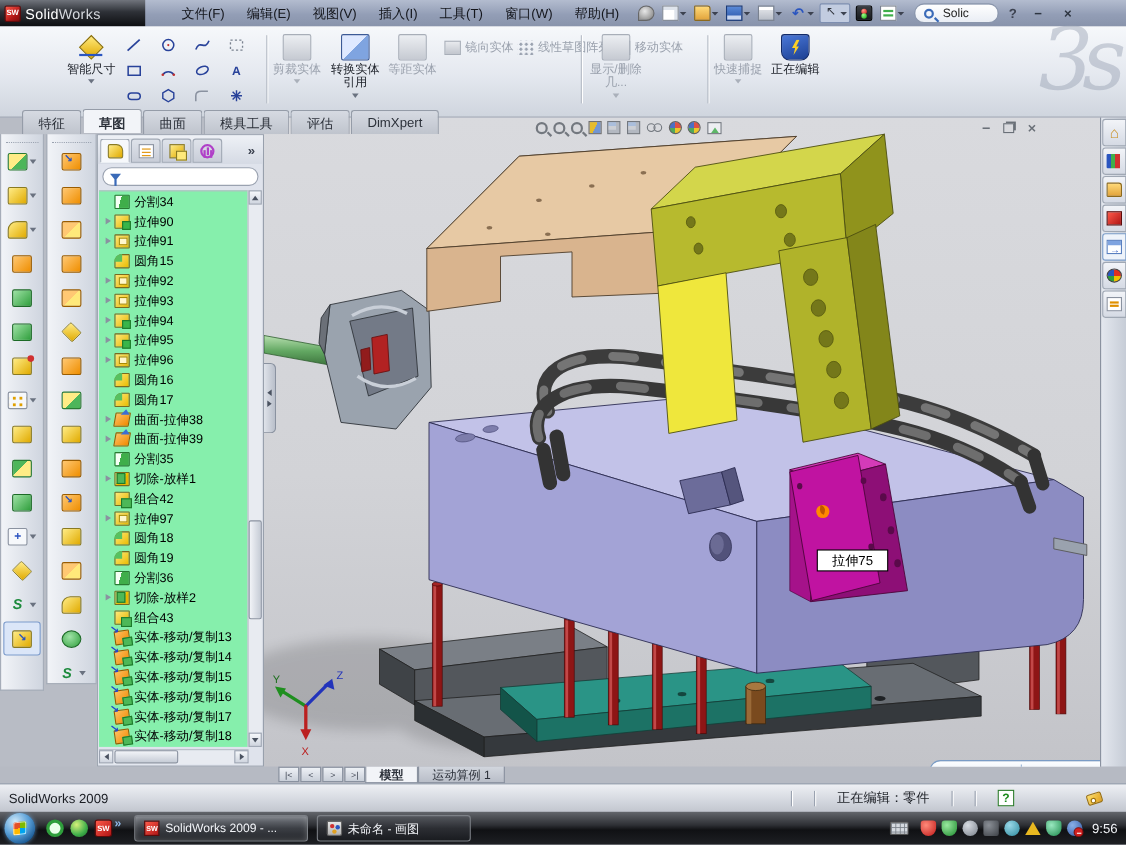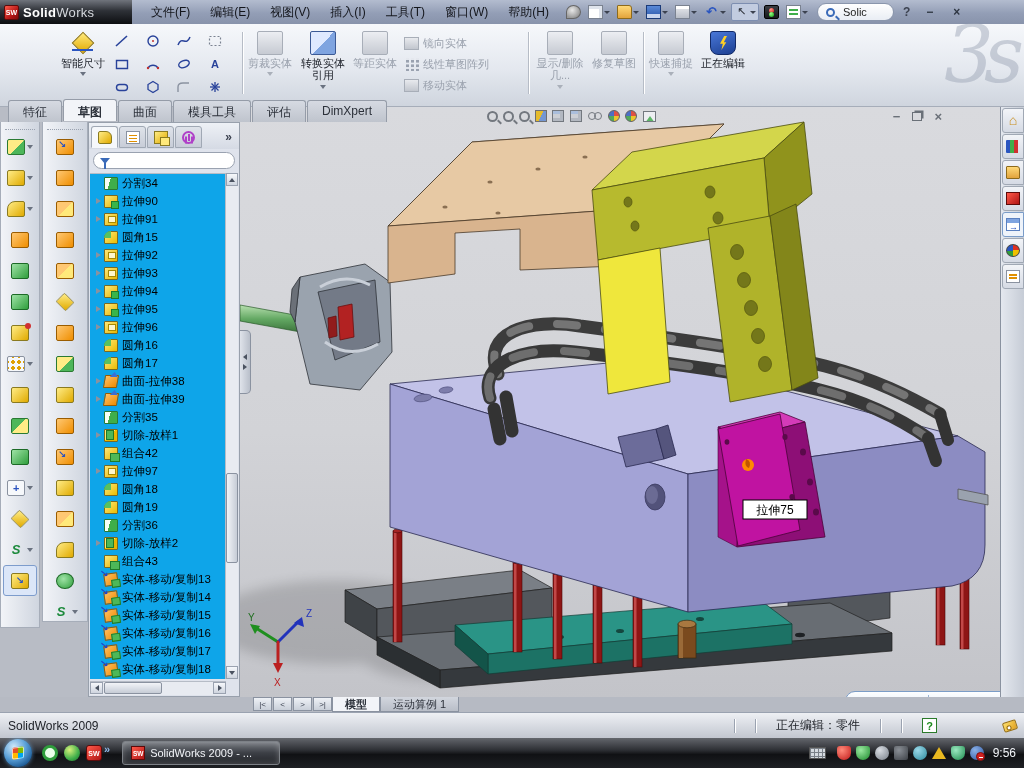--- a/index.html
+++ b/index.html
@@ -9,22 +9,22 @@
   #app *{box-sizing:border-box;}
 
   
   .titlebar{position:absolute;left:0;top:0;width:1024px;height:24px;
     background:linear-gradient(#b3bccf,#939eb6 55%,#8893ab);display:flex;align-items:center;}
   .logo-zone{width:132px;height:24px;display:flex;align-items:center;gap:4px;padding-left:4px;
     background:linear-gradient(#70747c,#2e3137 45%,#0d0e11);}
   .sw-cube{width:15px;height:15px;border-radius:2px;background:linear-gradient(135deg,#ff5a4a,#b01515 65%,#7e0d0d);
     color:#fff;font-size:7px;font-weight:bold;display:flex;align-items:center;justify-content:center;border:1px solid #5d0a0a;}
   .logo-text{color:#fff;font-size:13px;letter-spacing:.3px;}
-  .logo-text b{font-weight:bold;} .logo-text span{color:#d6d9de;font-weight:normal;}
-  .menubar{display:flex;align-items:center;height:24px;padding-left:10px;gap:2px;}
+  .logo-text b{font-weight:normal;} .logo-text span{color:#d6d9de;font-weight:normal;}
+  .menubar{display:flex;align-items:center;height:24px;padding-left:24px;gap:2px;}
   .menu-item{padding:3px 9px;color:#14161c;cursor:default;}
   .std-toolbar{display:flex;align-items:center;gap:3px;margin-left:6px;height:24px;}
   .sbt{display:flex;align-items:center;gap:1px;padding:1px 2px;border-radius:2px;}
   .sbt .dd6{width:0;height:0;border-left:3px solid transparent;border-right:3px solid transparent;border-top:3px solid #3c4250;}
   .sico{width:15px;height:14px;display:inline-block;position:relative;}
   .i-pin{background:radial-gradient(circle at 40% 35%,#e8e8e8,#9a9a9a 70%);border-radius:50% 50% 50% 0;border:1px solid #666;}
   .i-new{background:#fff;border:1px solid #7a8290;box-shadow:inset -3px 3px 0 #dfe4ec;}
   .i-open{background:linear-gradient(#ffd978,#e2a43c);border:1px solid #8d6a1c;border-radius:1px 3px 1px 1px;}
   .i-save{background:linear-gradient(#5a8ad8,#2a55a8);border:1px solid #1a3a78;box-shadow:inset 0 -4px 0 #c9d6ef;}
   .i-print{background:linear-gradient(#e8eaee,#b9bec8);border:1px solid #7a8290;box-shadow:inset 0 3px 0 #fff;}
@@ -65,28 +65,28 @@
   .ic-smart::after{content:"";position:absolute;left:2px;top:18px;width:21px;height:2px;background:#2a55c0;}
   .ic-gray{background:linear-gradient(#eceef2,#c6cad2);border:1px solid #a8aeb8;border-radius:2px;}
   .ic-convert{background:linear-gradient(135deg,#dfe9ff 50%,#7fa4e0 50%);border:1px solid #3c5a96;border-radius:2px;}
   .ic-rapid{background:linear-gradient(160deg,#4a78d8,#1c3f92);border:1px solid #122a68;border-radius:3px 3px 8px 8px;}
   .ic-rapid::after{content:"";position:absolute;left:9px;top:4px;width:7px;height:14px;background:#ffd024;clip-path:polygon(60% 0,100% 0,55% 45%,90% 45%,20% 100%,40% 55%,0 55%);}
   .cm-grid{position:absolute;left:112px;top:5px;width:126px;height:72px;display:grid;
     grid-template-columns:repeat(4,31px);grid-template-rows:repeat(3,23px);}
   .sg{display:flex;align-items:center;gap:1px;padding-left:2px;border-radius:2px;}
   .sg svg{flex:none;}
   .vsep{position:absolute;top:8px;height:62px;width:1px;background:#b6bcc6;box-shadow:1px 0 0 #fff;}
-  .cm-stack{position:absolute;display:flex;flex-direction:column;gap:3px;}
+  .cm-stack{position:absolute;display:flex;flex-direction:row;gap:3px;}
   .stk{display:flex;align-items:center;gap:4px;height:18px;}
   .stk .cmlabel{white-space:nowrap;}
   .mini-gray{width:15px;height:13px;background:linear-gradient(#e8eaee,#c2c6ce);border:1px solid #a8aeb8;flex:none;}
   .mini-dots{width:15px;height:13px;flex:none;background-image:radial-gradient(#9aa2b0 1.5px,transparent 1.6px);background-size:5px 4.5px;background-position:1px 1px;}
 
   
-  .rtabs{position:absolute;left:8px;top:100px;height:22px;display:flex;gap:1px;z-index:5;}
+  .rtabs{position:absolute;left:20px;top:100px;height:22px;display:flex;gap:1px;z-index:5;}
   .rtab{padding:3px 14px 2px;background:linear-gradient(#d6dae2,#bfc4cd);border:1px solid #959ca8;border-bottom:none;
     border-radius:3px 3px 0 0;color:#2c313a;font-size:12px;}
   .rtab.active{background:#f2f4f8;position:relative;top:-1px;padding-top:4px;font-weight:bold;}
 
   
   .ltb{position:absolute;top:122px;background:linear-gradient(90deg,#f2f4f8,#cfd5df);border:1px solid #a6adb9;border-top:none;}
   .ltb .grip{height:7px;border-bottom:1px dotted #9aa2b0;margin:1px 4px;}
   #ltb1{left:0;width:40px;height:506px;}
   #ltb2{left:42px;width:46px;height:500px;}
   .ti{height:31px;display:flex;align-items:center;justify-content:center;gap:2px;}
@@ -127,21 +127,21 @@
   .fmi-prop{background:#fff;border:1px solid #8a92a0;}
   .fmi-prop::after{content:"";position:absolute;left:2px;top:3px;width:8px;height:1.5px;background:#e09000;box-shadow:0 3px 0 #e09000,0 6px 0 #e09000;}
   .fmi-cfg{background:linear-gradient(135deg,#ffec86,#e0aa00);border:1px solid #8a7a20;}
   .fmi-cfg::after{content:"";position:absolute;right:-3px;bottom:-3px;width:8px;height:7px;background:#ffe97a;border:1px solid #8a7a20;}
   .fmi-dim{border:2px solid #b040c8;border-radius:50%;width:13px;height:13px;}
   .fmi-dim::after{content:"";position:absolute;left:3.5px;top:1px;width:2px;height:7px;background:#b040c8;transform:none;box-shadow:-3px 2.5px 0 0 #b040c8,3px 2.5px 0 0 #b040c8;}
   .fm-filter{margin:3px 4px;height:17px;background:#fff;border:1px solid #9aa2b0;border-radius:9px;
     display:flex;align-items:center;padding-left:6px;gap:4px;}
   .funnel{width:0;height:0;border-left:5px solid transparent;border-right:5px solid transparent;border-top:6px solid #3a6ab8;position:relative;}
   .funnel::after{content:"";position:absolute;left:-1px;top:-1px;width:2px;height:6px;background:#3a6ab8;}
-  .fm-tree{position:absolute;left:1px;top:50px;width:136px;height:506px;background:#0ea5e9;overflow:hidden;border-top:1px solid #b6bcc6;}
+  .fm-tree{position:absolute;left:1px;top:50px;width:136px;height:506px;background:#86efac;overflow:hidden;border-top:1px solid #b6bcc6;}
   .trow{display:flex;align-items:center;height:18px;padding-left:3px;white-space:nowrap;}
   .arr{width:10px;flex:none;display:flex;align-items:center;justify-content:center;}
   .arr.exp::after{content:"";width:0;height:0;border-top:3.5px solid transparent;border-bottom:3.5px solid transparent;border-left:5px solid #8a92a0;}
   .fico{width:14px;height:13px;flex:none;margin:0 4px 0 1px;border:1px solid #7a6a20;border-radius:1px;position:relative;}
   .fico.split{background:linear-gradient(105deg,#f6fff6 38%,#3fae4a 38%);border-color:#2a7a33;}
   .fico.extrude{background:linear-gradient(135deg,#ffe97a,#e6b400);}
   .fico.extrude::after{content:"";position:absolute;right:-2px;bottom:-2px;width:6px;height:6px;background:#39b54a;border:1px solid #1d7a2b;}
   .fico.extrude2{background:linear-gradient(135deg,#ffe97a,#e6b400);}
   .fico.extrude2::after{content:"";position:absolute;left:3px;top:2.5px;width:6px;height:5px;background:#fff7cc;border:1px solid #a88a00;}
   .fico.fillet{background:linear-gradient(135deg,#ffe97a,#eabb00);border-radius:7px 1px 1px 1px;}
@@ -219,21 +219,21 @@
   .navbtn{width:19px;height:14px;background:linear-gradient(#eef1f6,#c9cfd9);border:1px solid #8a92a0;font-size:8px;
     display:flex;align-items:center;justify-content:center;color:#3c4250;}
   .dtab{padding:0 12px;height:15px;display:flex;align-items:center;font-size:11px;background:linear-gradient(#d2d6de,#b9bec8);
     border:1px solid #8a92a0;border-top:none;color:#2c313a;}
   .dtab.active{background:#f2f4f8;font-weight:bold;}
 
   
   .statusbar{position:absolute;left:0;top:712px;width:1024px;height:26px;background:linear-gradient(#eef0f4,#cfd3db 70%,#c2c6cf);
     border-top:1px solid #9aa2b0;display:flex;align-items:center;font-size:12px;}
   .sb-left{margin-left:8px;color:#1b1e24;}
-  .sb-right{margin-left:auto;display:flex;align-items:center;gap:20px;margin-right:7px;}
+  .sb-right{margin-left:auto;display:flex;align-items:center;gap:20px;margin-right:22px;}
   .sbsep{width:1px;height:14px;background:#9aa2b0;box-shadow:1px 0 0 #fff;}
   .sb-help{width:15px;height:15px;background:#fff;border:1px solid #2a7a2a;color:#1c8a1c;font-weight:bold;font-size:11px;
     display:flex;align-items:center;justify-content:center;}
   .sb-tag{width:14px;height:10px;background:linear-gradient(135deg,#ffe06a,#e0a020);border:1px solid #9a7010;transform:rotate(-18deg);border-radius:2px;position:relative;}
   .sb-tag::after{content:"";position:absolute;left:2px;top:3px;width:3px;height:3px;background:#fff;border-radius:50%;border:1px solid #9a7010;}
 
   
   .taskbar{position:absolute;left:0;top:738px;width:1024px;height:30px;
     background:linear-gradient(#63666c,#2e3035 40%,#101114 55%,#1e2024);display:flex;align-items:center;}
   .orb{width:28px;height:28px;border-radius:50%;margin-left:4px;position:relative;flex:none;
@@ -460,24 +460,20 @@
         <span class="cmlabel">移动实体</span>
       </span>
     </div>
 
     <div class="vsep" style="left:528px"></div>
 
     <div class="cmbtn dis" style="left:533px;width:54px">
       <span class="cmicon ic-gray"></span>
       <span class="cmlabel">显示/删除几...</span>
       <span class="dd"></span>
-    </div>
-    <div class="cmbtn dis" style="left:591px;width:46px">
-      <span class="cmicon ic-gray"></span>
-      <span class="cmlabel">修复草图</span>
     </div>
 
     <div class="vsep" style="left:643px"></div>
 
     <div class="cmbtn dis" style="left:648px;width:46px">
       <span class="cmicon ic-gray"></span>
       <span class="cmlabel">快速捕捉</span>
       <span class="dd"></span>
     </div>
     <div class="cmbtn" style="left:700px;width:46px">
@@ -1109,20 +1105,24 @@
     <div class="qlaunch">
         <span class="ql q-ring"></span>
         <span class="ql q-ball"></span>
         <span class="ql q-swcube">SW</span>
       </div>
     <span class="qchev">»</span>
     <div class="tbtn active" style="width:158px">
       <span class="bico b-sw">SW</span>
       <span>SolidWorks 2009 - ...</span>
     </div>
+    <div class="tbtn" style="width:140px">
+      <span class="bico b-paint"></span>
+      <span>未命名 - 画图</span>
+    </div>
     <div class="tray">
       <span class="kbico"></span>
       <span id="trayicons" style="display:flex;gap:5px;align-items:center">
           <span class="tico-s t-rs"></span>
           <span class="tico-s t-gs"></span>
           <span class="tico-s t-bd"></span>
           <span class="tico-s t-sp"></span>
           <span class="tico-s t-sy"></span>
           <span class="tico-s t-wr"></span>
           <span class="tico-s t-sh"></span>

